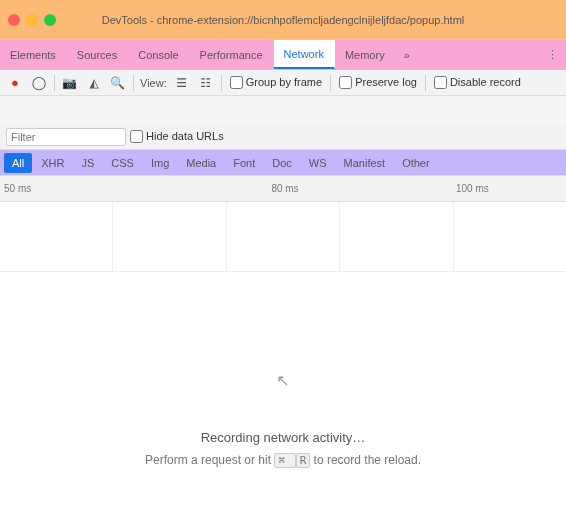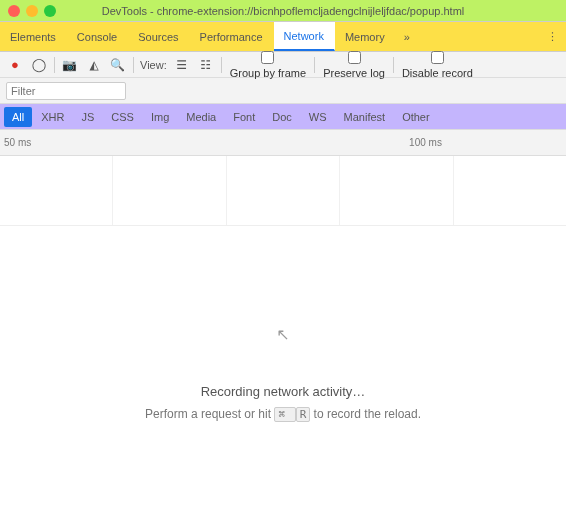--- a/index.html
+++ b/index.html
@@ -8,22 +8,22 @@
       font-size: 11px;
       background: #f5f5f5;
       color: #333;
       width: 566px;
       height: 520px;
       overflow: hidden;
     }
 
     
     .title-bar {
-      background: #bef264;
-      height: 22px;
+      background: #fdba74;
+      height: 40px;
       display: flex;
       align-items: center;
       padding: 0 8px;
       border-bottom: 1px solid #ccc;
       position: relative;
     }
     .window-controls {
       display: flex;
       gap: 6px;
       align-items: center;
@@ -45,21 +45,21 @@
       font-size: 11px;
       color: #555;
       white-space: nowrap;
       overflow: hidden;
       text-overflow: ellipsis;
       max-width: 400px;
     }
 
     
     .devtools-tabs {
-      background: #fde047;
+      background: #f9a8d4;
       height: 30px;
       display: flex;
       align-items: stretch;
       border-bottom: 1px solid #ccc;
       overflow: hidden;
     }
     .devtools-tab {
       padding: 0 10px;
       display: flex;
       align-items: center;
@@ -135,41 +135,41 @@
       justify-content: center;
       cursor: pointer;
       border-radius: 2px;
       border: none;
       background: none;
       color: #555;
       font-size: 12px;
     }
     .checkbox-group {
       display: flex;
-      align-items: center;
+      align-items: flex-start;
       gap: 3px;
       margin: 0 4px;
       font-size: 11px;
       color: #333;
       cursor: pointer;
-      flex-direction: column;
     }
     .checkbox-group input[type="checkbox"] {
       cursor: pointer;
       margin: 0;
     }
 
     
     .filter-bar {
       background: #f3f3f3;
       height: 26px;
       display: flex;
       align-items: center;
       padding: 0 6px;
       border-bottom: 1px solid #ddd;
+      margin-top: 28px;
     }
     .filter-input {
       height: 18px;
       border: 1px solid #ccc;
       border-radius: 2px;
       padding: 0 4px;
       font-size: 11px;
       width: 120px;
       background: #fff;
       outline: none;
@@ -281,24 +281,24 @@
     <button class="window-btn maximize"></button>
   </div>
   <span class="title-text">DevTools - chrome-extension://bicnhpoflemcljadengclnijleljfdac/popup.html</span>
 </div>
 
 <div class="devtools-tabs">
   <div class="devtools-tab">
     <span>Elements</span>
   </div>
   <div class="devtools-tab">
+    <span>Sources</span>
+  </div>
+  <div class="devtools-tab">
     <span>Console</span>
-  </div>
-  <div class="devtools-tab">
-    <span>Sources</span>
   </div>
   <div class="devtools-tab">
     <span>Performance</span>
   </div>
   <div class="devtools-tab active">
     <span>Network</span>
   </div>
   <div class="devtools-tab">
     <span>Memory</span>
   </div>
@@ -363,20 +363,24 @@
   <div class="toolbar-divider"></div>
 
   <label class="checkbox-group">
     <input type="checkbox" style="">
     <span>Disable record</span>
   </label>
 </div>
 
 <div class="filter-bar">
   <input type="text" class="filter-input" placeholder="Filter" style="">
+  <label class="checkbox-group">
+    <input type="checkbox" style="">
+    <span>Hide data URLs</span>
+  </label>
 </div>
 
 <div class="type-filters">
   <button class="type-tab active">
     <span>All</span>
   </button>
   <button class="type-tab">
     <span>XHR</span>
   </button>
   <button class="type-tab">
@@ -404,20 +408,21 @@
     <span>Manifest</span>
   </button>
   <button class="type-tab">
     <span>Other</span>
   </button>
 </div>
 
 <div class="timeline-header">
   <div class="timeline-labels">
     <span class="timeline-label">50 ms</span>
+    <span class="timeline-label">80 ms</span>
     <span class="timeline-label">100 ms</span>
   </div>
 </div>
 
 <div class="timeline-grid">
   <div class="timeline-col"></div>
   <div class="timeline-col"></div>
   <div class="timeline-col"></div>
   <div class="timeline-col"></div>
   <div class="timeline-col" style="border-right:none;"></div>

